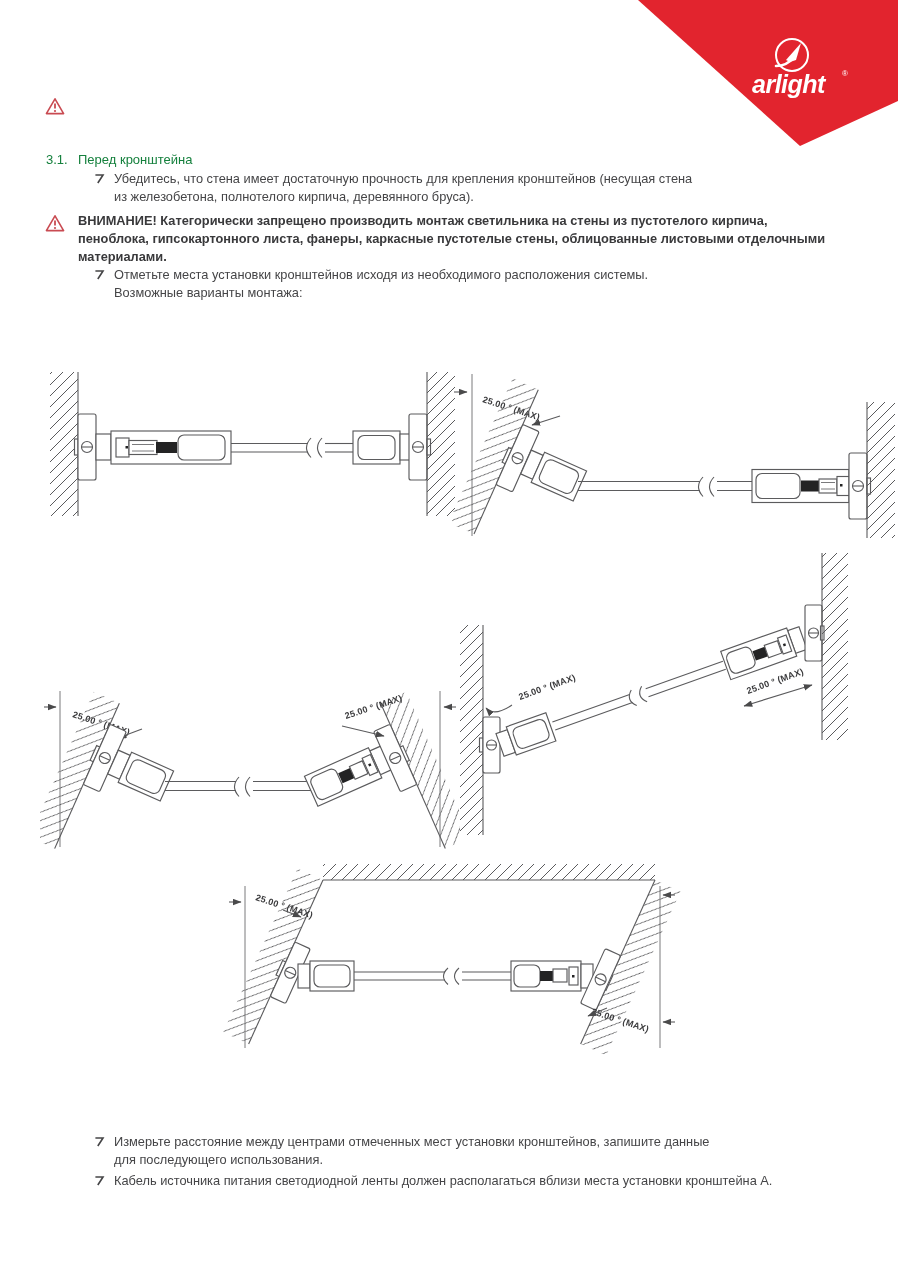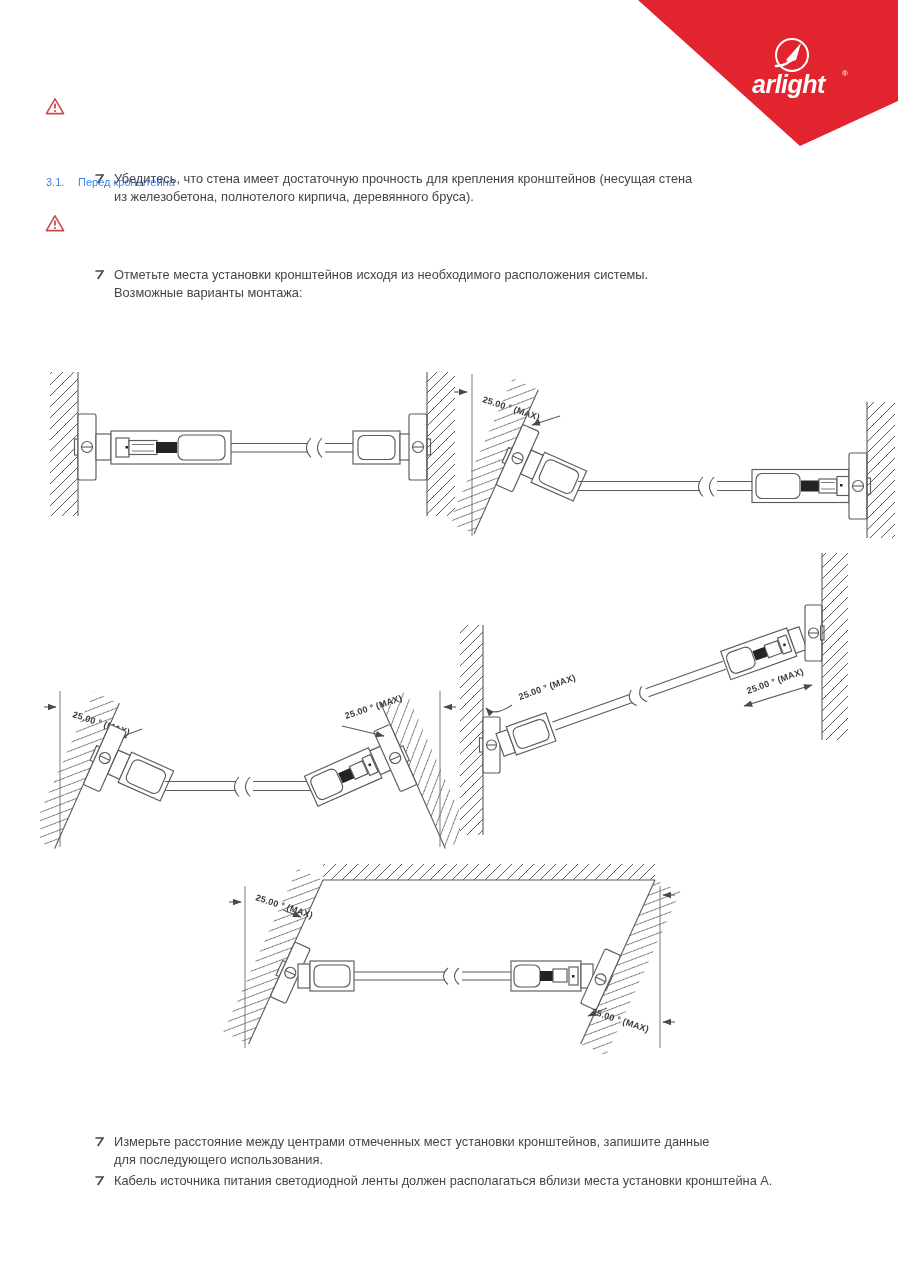--- a/index.html
+++ b/index.html
@@ -8,21 +8,21 @@
   .abs{position:absolute;}
   
   #section-title-row{left:46px;top:56px;font-size:19px;color:#54555a;letter-spacing:.2px;}
   #section-title-row .num{display:inline-block;width:32px;}
   
   #logo-banner{left:0;top:0;width:898px;height:150px;pointer-events:none;}
   
   .warn-icon{width:20px;height:19px;}
   .warn-text{font-weight:bold;font-size:12.8px;line-height:18px;color:#39393b;white-space:pre-line;width:800px;}
   .body-text{font-size:12.8px;line-height:18px;color:#454547;white-space:pre-line;width:800px;}
-  .subsec{font-size:11px;color:#3b82f6;margin-top:24px;}
+  .subsec{font-size:13px;color:#15803d;}
   .bullet-arrow{width:11px;height:11px;}
   svg.diag{position:absolute;}
   svg.diag .ln{stroke:#5b5b5d;stroke-width:1.1;fill:none;}
   svg.diag .bx{stroke:#5b5b5d;stroke-width:1.15;fill:#fff;}
   svg.diag .fil{fill:#232324;stroke:none;}
   svg.diag .thin{stroke:#6b6b6d;stroke-width:.9;fill:none;}
   svg.diag text{font-family:"Liberation Sans",sans-serif;font-size:9px;font-weight:bold;fill:#3a3a3c;letter-spacing:.2px;}
 </style>
 </head>
 <body>
@@ -54,20 +54,23 @@
     <path d="M1.4,2 L9,2 C7,5.2 5.4,7.6 3.8,10" fill="none" stroke="#454547" stroke-width="1.6"></path>
   </svg>
   <div class="abs body-text" style="left:114px;top:170px">Убедитесь, что стена имеет достаточную прочность для крепления кронштейнов (несущая стена
 из железобетона, полнотелого кирпича, деревянного бруса).</div>
 
   <svg class="abs warn-icon" style="left:45px;top:214px" viewBox="0 0 20 19">
     <path d="M10,1.8 L18.6,16.6 L1.4,16.6 Z" fill="none" stroke="#c94b52" stroke-width="1.6" stroke-linejoin="round"></path>
     <line x1="10" y1="6.6" x2="10" y2="11.4" stroke="#c94b52" stroke-width="1.8"></line>
     <circle cx="10" cy="14" r="1.1" fill="#c94b52"></circle>
   </svg>
+  <div class="abs warn-text" style="left:78px;top:212px">ВНИМАНИЕ! Категорически запрещено производить монтаж светильника на стены из пустотелого кирпича,
+пеноблока, гипсокартонного листа, фанеры, каркасные пустотелые стены, облицованные листовыми отделочными
+материалами.</div>
 
   <svg class="abs bullet-arrow" style="left:94px;top:269px" viewBox="0 0 11 11">
     <path d="M1.4,2 L9,2 C7,5.2 5.4,7.6 3.8,10" fill="none" stroke="#454547" stroke-width="1.6"></path>
   </svg>
   <div class="abs body-text" style="left:114px;top:266px">Отметьте места установки кронштейнов исходя из необходимого расположения системы.
 Возможные варианты монтажа:</div>
 
   <svg width="0" height="0" style="position:absolute" aria-hidden="true">
     <defs>
       <pattern id="hatch" patternUnits="userSpaceOnUse" width="11" height="11">

